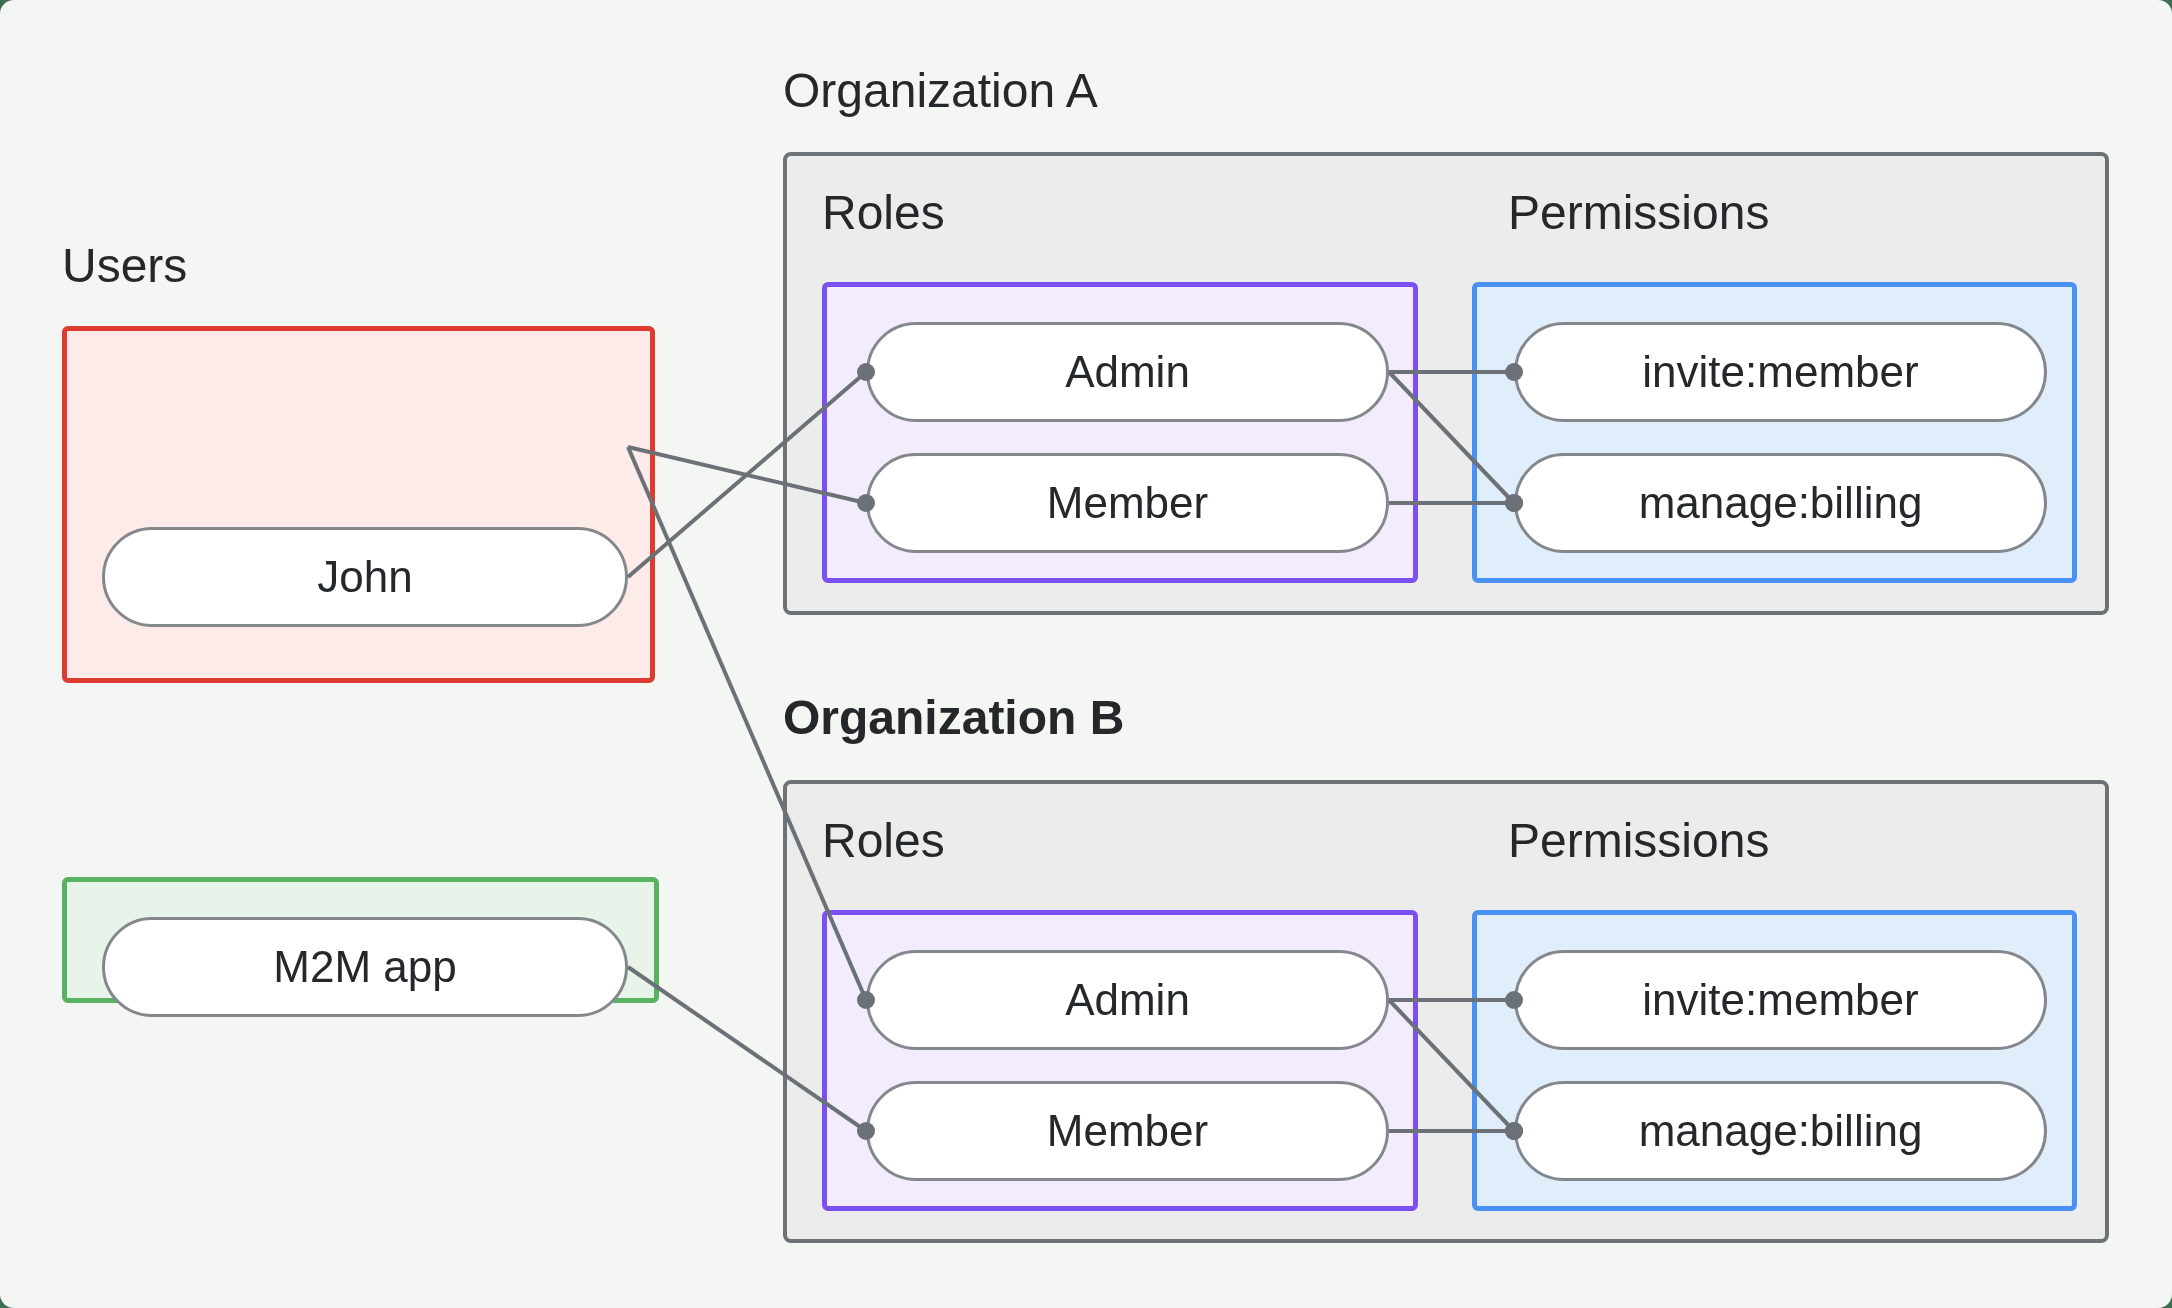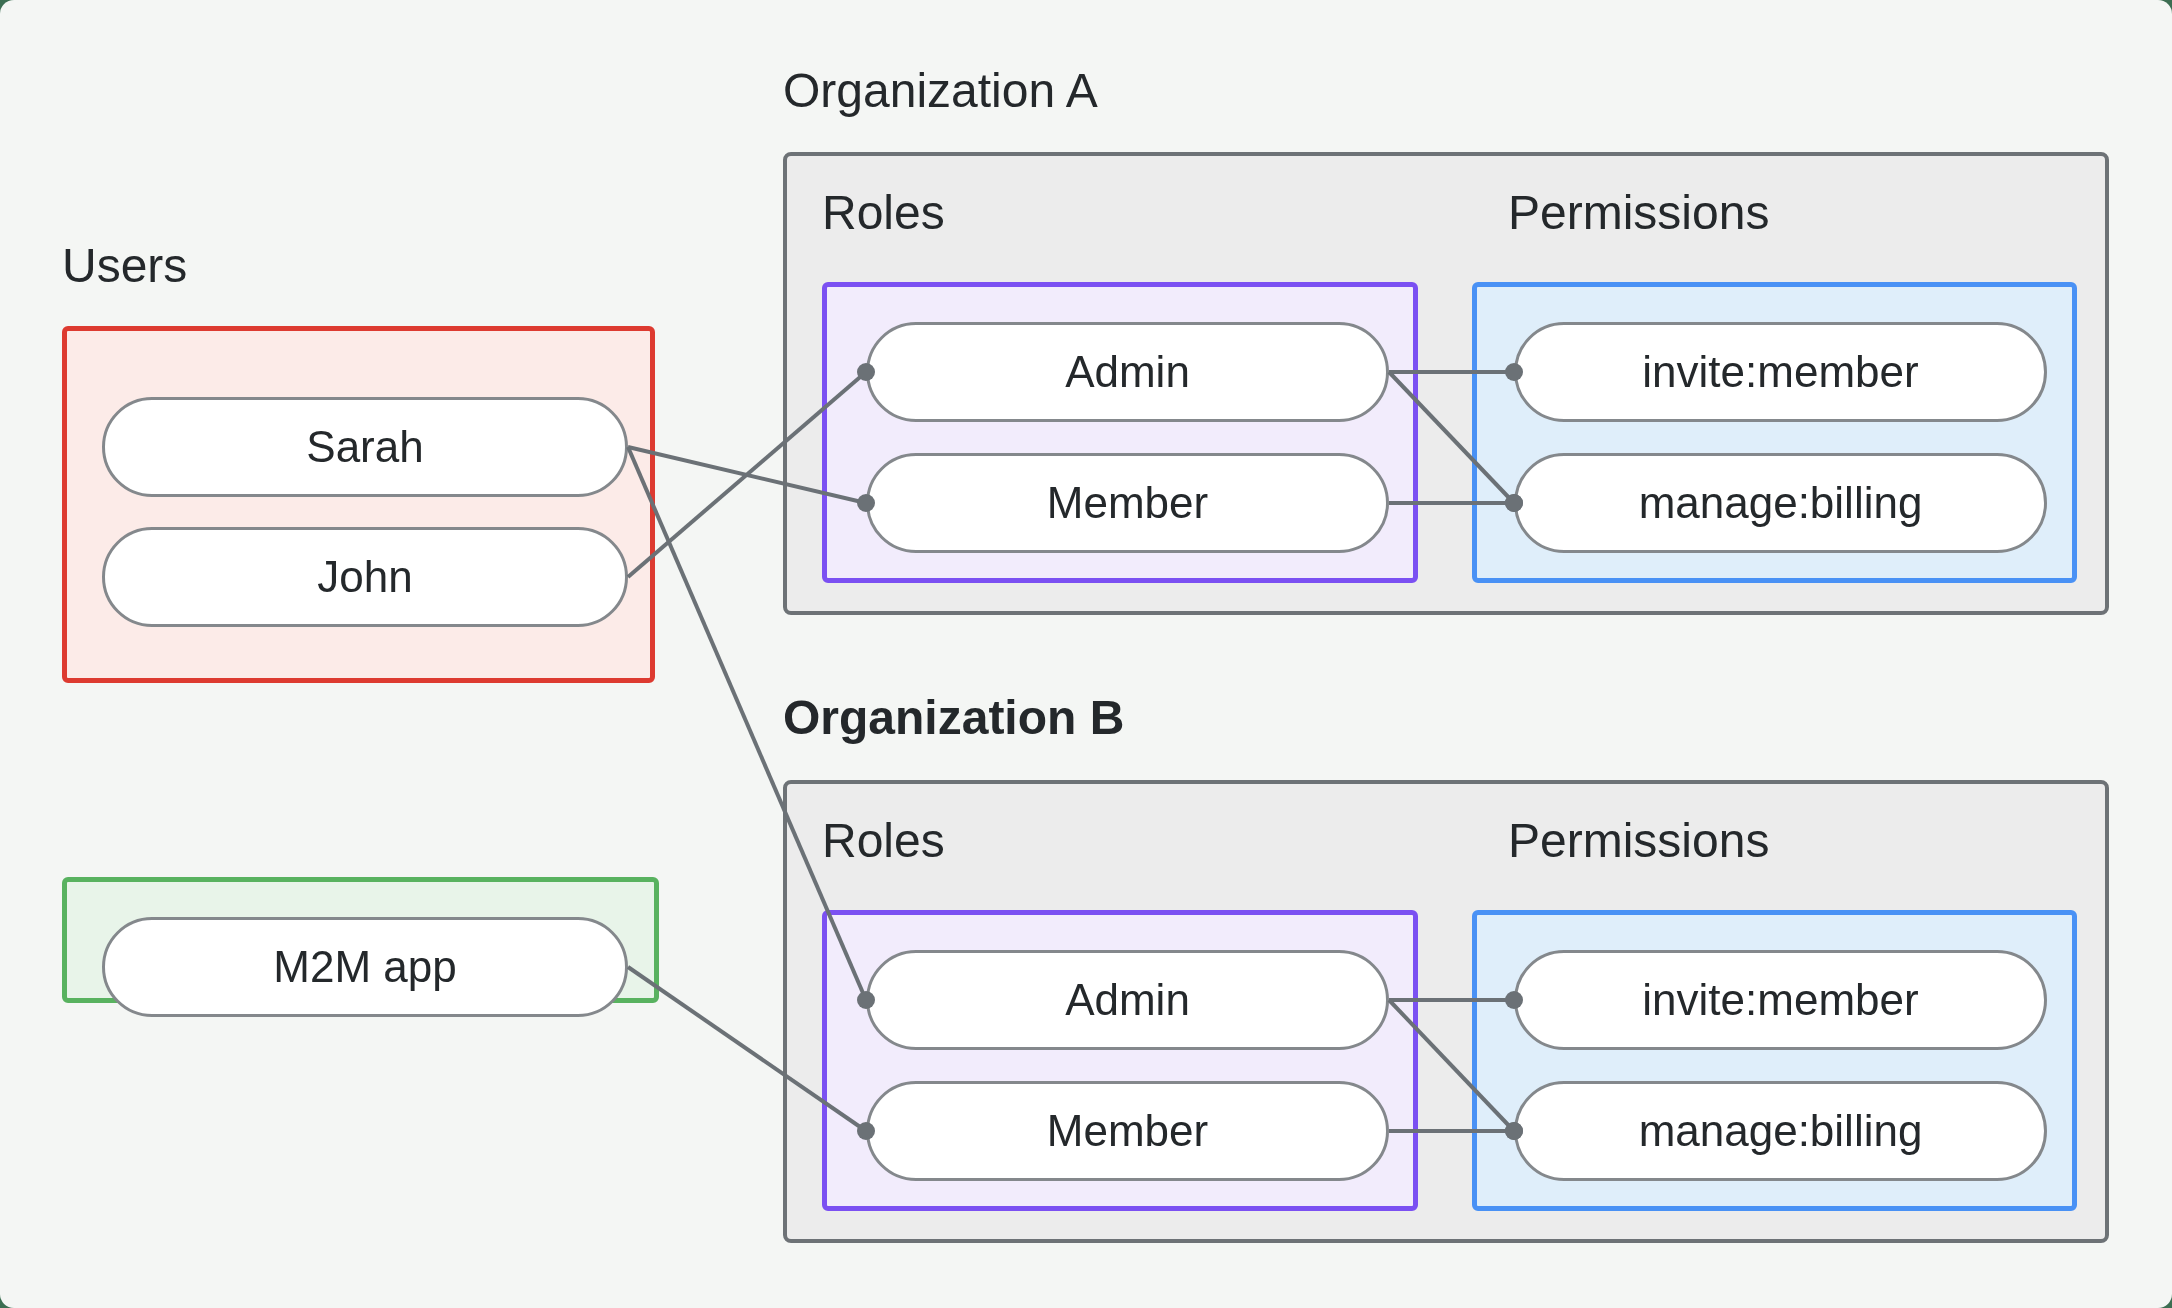--- a/index.html
+++ b/index.html
@@ -112,23 +112,20 @@
       <line x1="1389" y1="1000" x2="1514" y2="1000"></line>
       <circle cx="1514" cy="1000" r="9"></circle>
       <line x1="1389" y1="1000" x2="1514" y2="1131"></line>
       <circle cx="1514" cy="1131" r="9"></circle>
       <line x1="1389" y1="1131" x2="1514" y2="1131"></line>
       <circle cx="1514" cy="1131" r="9"></circle>
     </svg>
 
   <div class="heading" style="left:62px;top:237px;">Users</div>
   <div class="group-box users-box">
-    <div class="pill user-pill" style="top:66px;">
-      <span class="pill-label">Sarah</span>
-    </div>
     <div class="pill user-pill" style="top:196px;">
       <span class="pill-label">John</span>
     </div>
   </div>
 
   <div class="group-box m2m-box">
     <div class="pill user-pill" style="top:35px;">
       <span class="pill-label">M2M app</span>
     </div>
   </div>

